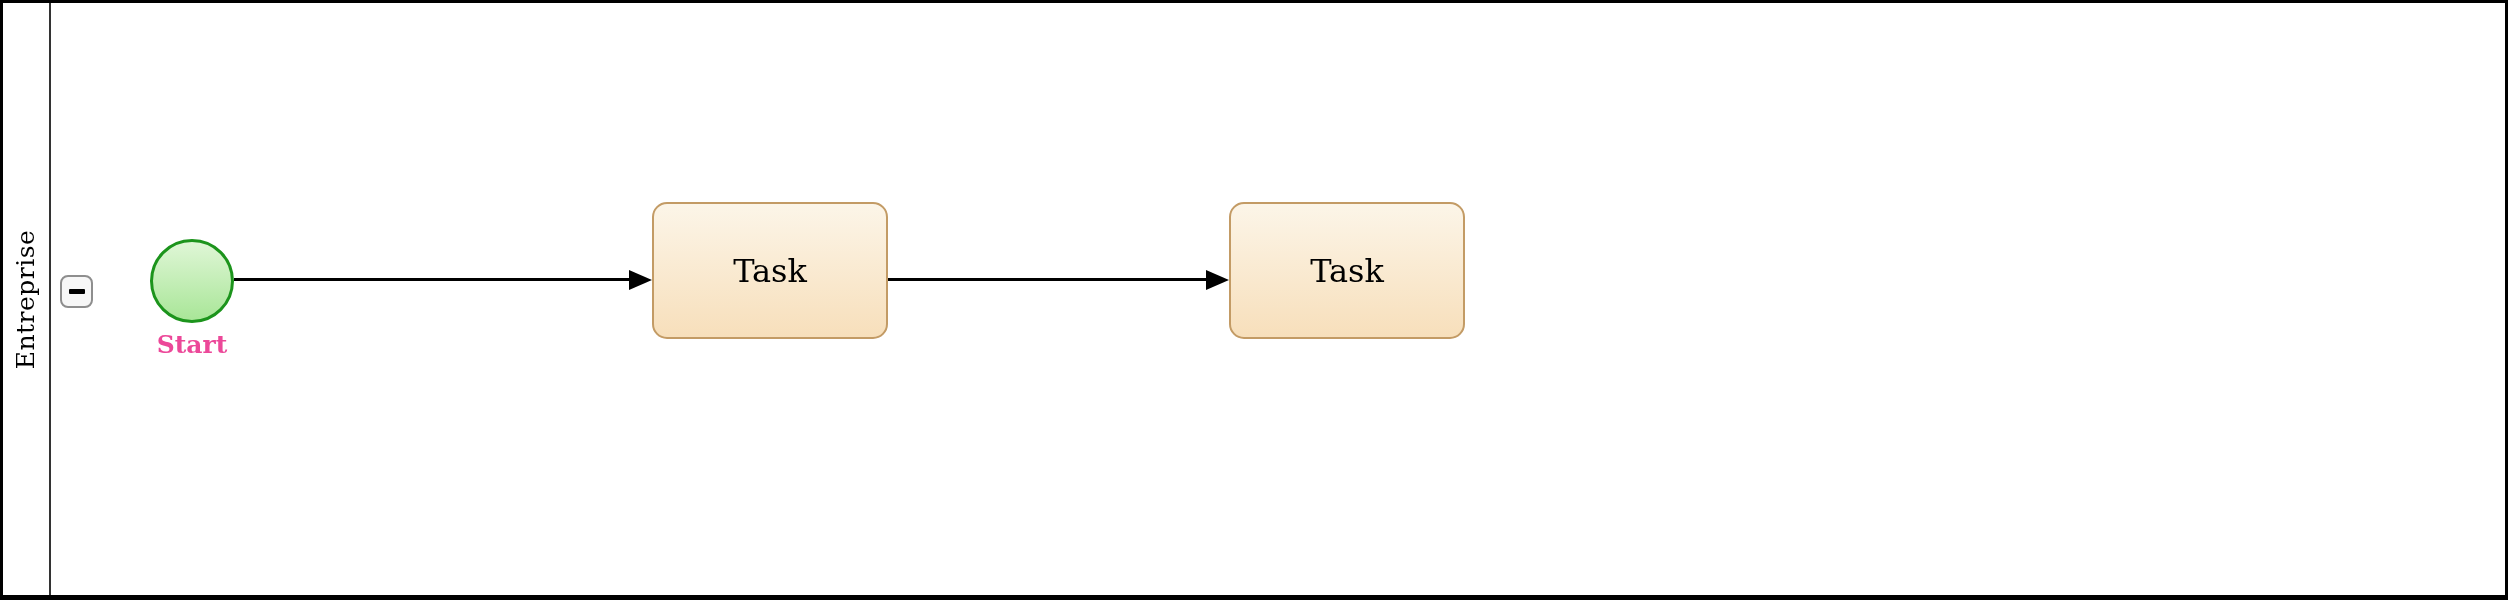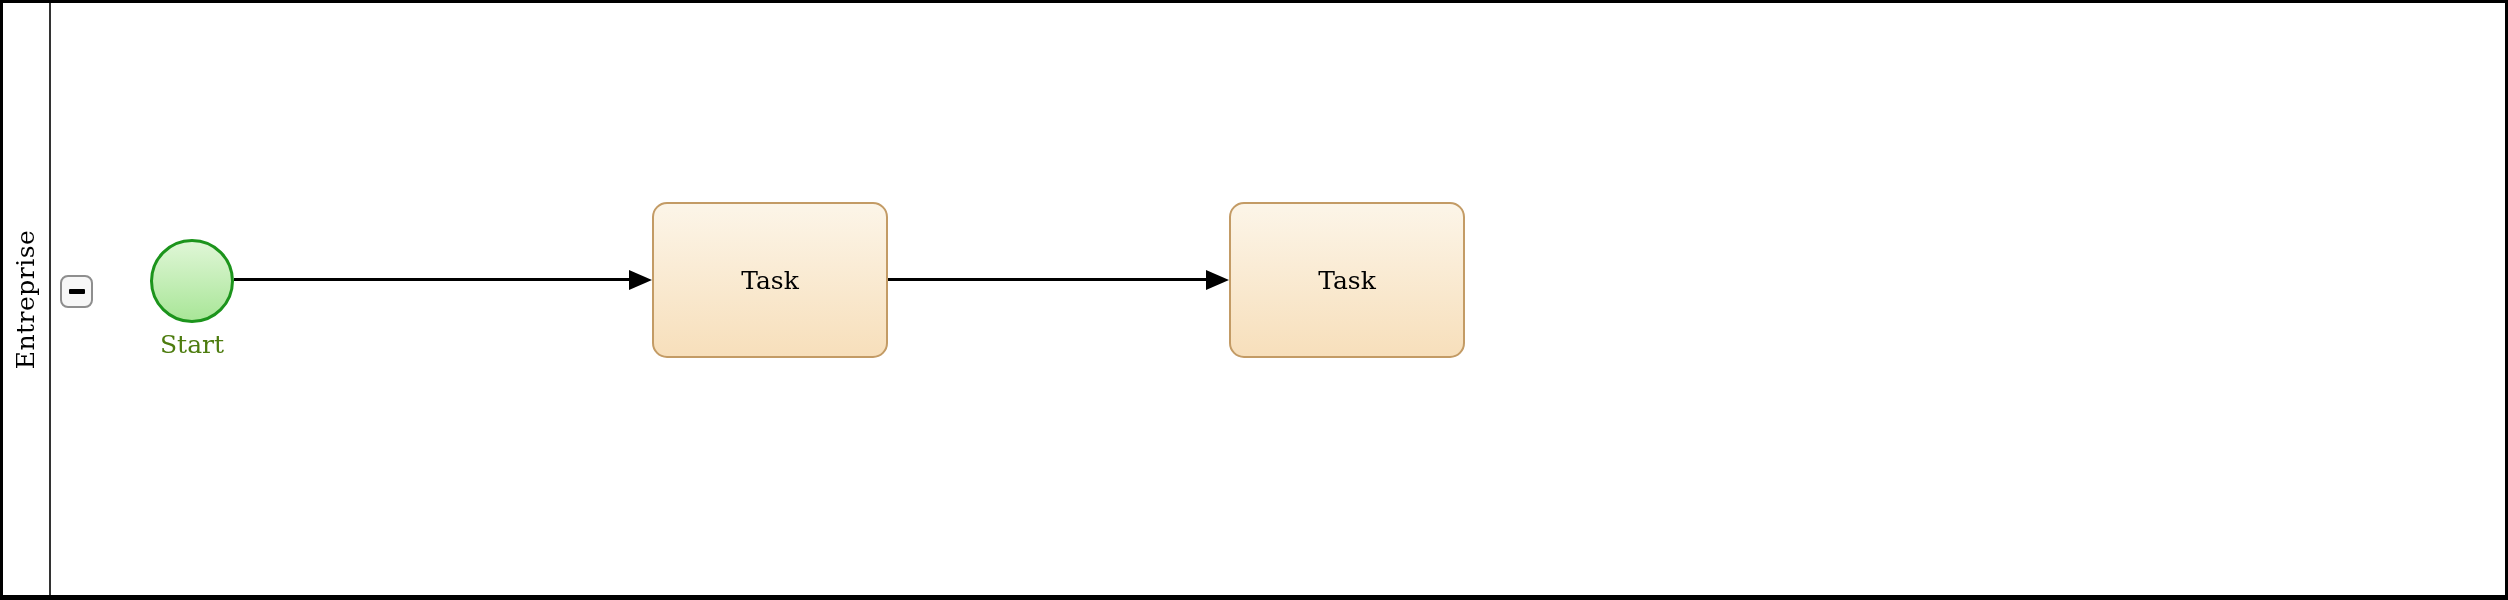--- a/index.html
+++ b/index.html
@@ -83,38 +83,39 @@
       var(--event-fill-top, #DFF6D6),
       var(--event-fill-bottom, #A9E698));
   }
   .event-label {
     position: absolute;
     left: 132px;
     top: 330px;
     width: 120px;
     text-align: center;
     font-size: 25px;
-    color: #4d7c0f;
+    color: #ec4899;
+    font-weight: bold;
   }
   
   .task {
     position: absolute;
     top: 202px;
     width: 236px;
-    height: 156px;
+    height: 137px;
     box-sizing: border-box;
     border: 2.5px solid var(--task-stroke, #C39B65);
     border-radius: 15px;
     background: linear-gradient(to bottom,
       var(--task-fill-top, #FCF5E8),
       var(--task-fill-bottom, #F7DFBB));
     display: flex;
     align-items: center;
     justify-content: center;
-    font-size: 25px;
+    font-size: 32px;
     color: #000000;
   }
   .task-1 { left: 652px; }
   .task-2 { left: 1229px; }
   
   .flow-line {
     position: absolute;
     top: 278px;
     height: 3px;
     background: var(--connector, #000000);

